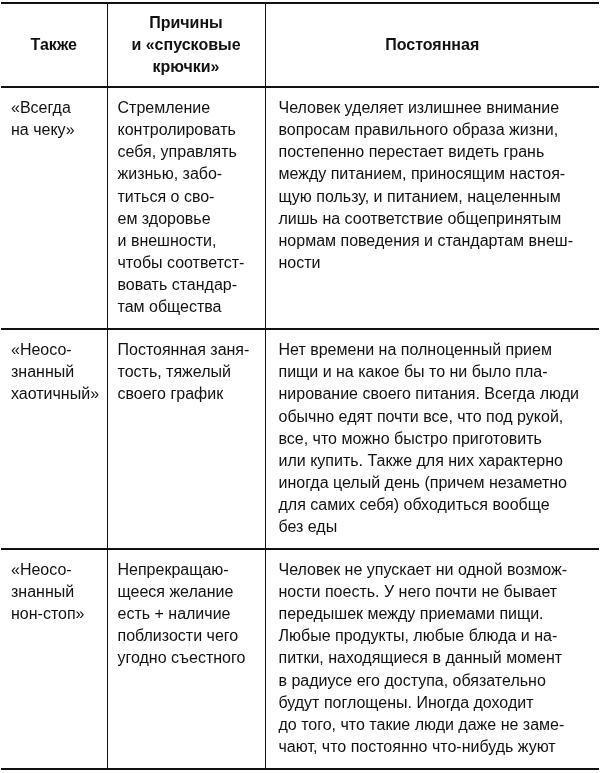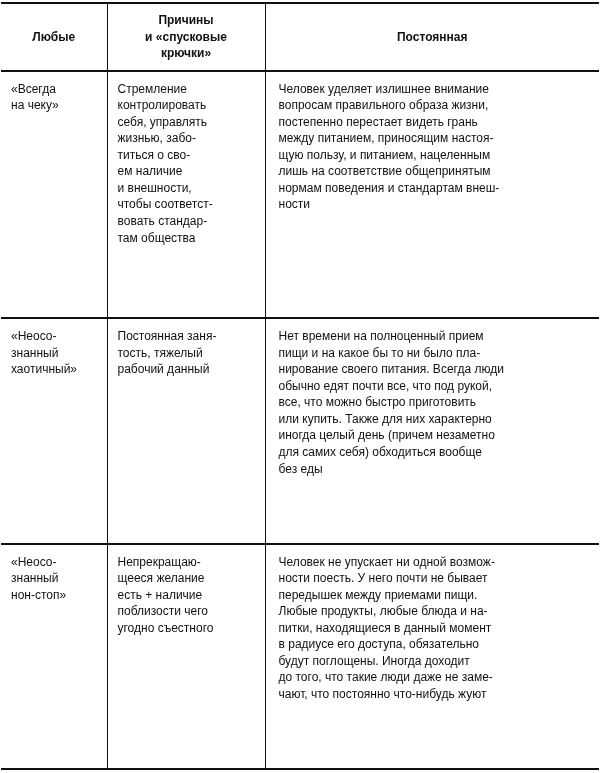--- a/index.html
+++ b/index.html
@@ -19,21 +19,21 @@
     width: 598px;
     height: 768px;
     border-collapse: collapse;
     table-layout: fixed;
     border-top: 2px solid #111;
     border-bottom: 2px solid #111;
   }
   .styles-table th,
   .styles-table td {
     vertical-align: top;
-    font-size: 12px;
+    font-size: 16px;
     line-height: 1.38;
     padding: 9px 8px 9px 10px;
     white-space: pre-line;
     box-sizing: border-box;
   }
   .styles-table th {
     font-weight: bold;
     text-align: center;
     vertical-align: middle;
     border-bottom: 2px solid #111;
@@ -61,57 +61,57 @@
 <body>
 
 <table class="styles-table">
   <colgroup>
     <col class="col-style">
     <col class="col-causes">
     <col class="col-behavior">
   </colgroup>
   <thead>
     <tr>
-      <th>Любые</th>
+      <th>Также</th>
       <th>Причины
 и «спусковые
 крючки»</th>
       <th>Постоянная</th>
     </tr>
   </thead>
   <tbody>
     <tr>
       <td class="cell-style">«Всегда
 на чеку»</td>
       <td class="cell-causes">Стремление
 контролировать
 себя, управлять
 жизнью, забо-
 титься о сво-
-ем наличие
+ем здоровье
 и внешности,
 чтобы соответст-
 вовать стандар-
 там общества</td>
       <td class="cell-behavior">Человек уделяет излишнее внимание
 вопросам правильного образа жизни,
 постепенно перестает видеть грань
 между питанием, приносящим настоя-
 щую пользу, и питанием, нацеленным
 лишь на соответствие общепринятым
 нормам поведения и стандартам внеш-
 ности</td>
     </tr>
     <tr>
       <td class="cell-style">«Неосо-
 знанный
 хаотичный»</td>
       <td class="cell-causes">Постоянная заня-
 тость, тяжелый
-рабочий данный</td>
+своего график</td>
       <td class="cell-behavior">Нет времени на полноценный прием
 пищи и на какое бы то ни было пла-
 нирование своего питания. Всегда люди
 обычно едят почти все, что под рукой,
 все, что можно быстро приготовить
 или купить. Также для них характерно
 иногда целый день (причем незаметно
 для самих себя) обходиться вообще
 без еды</td>
     </tr>

